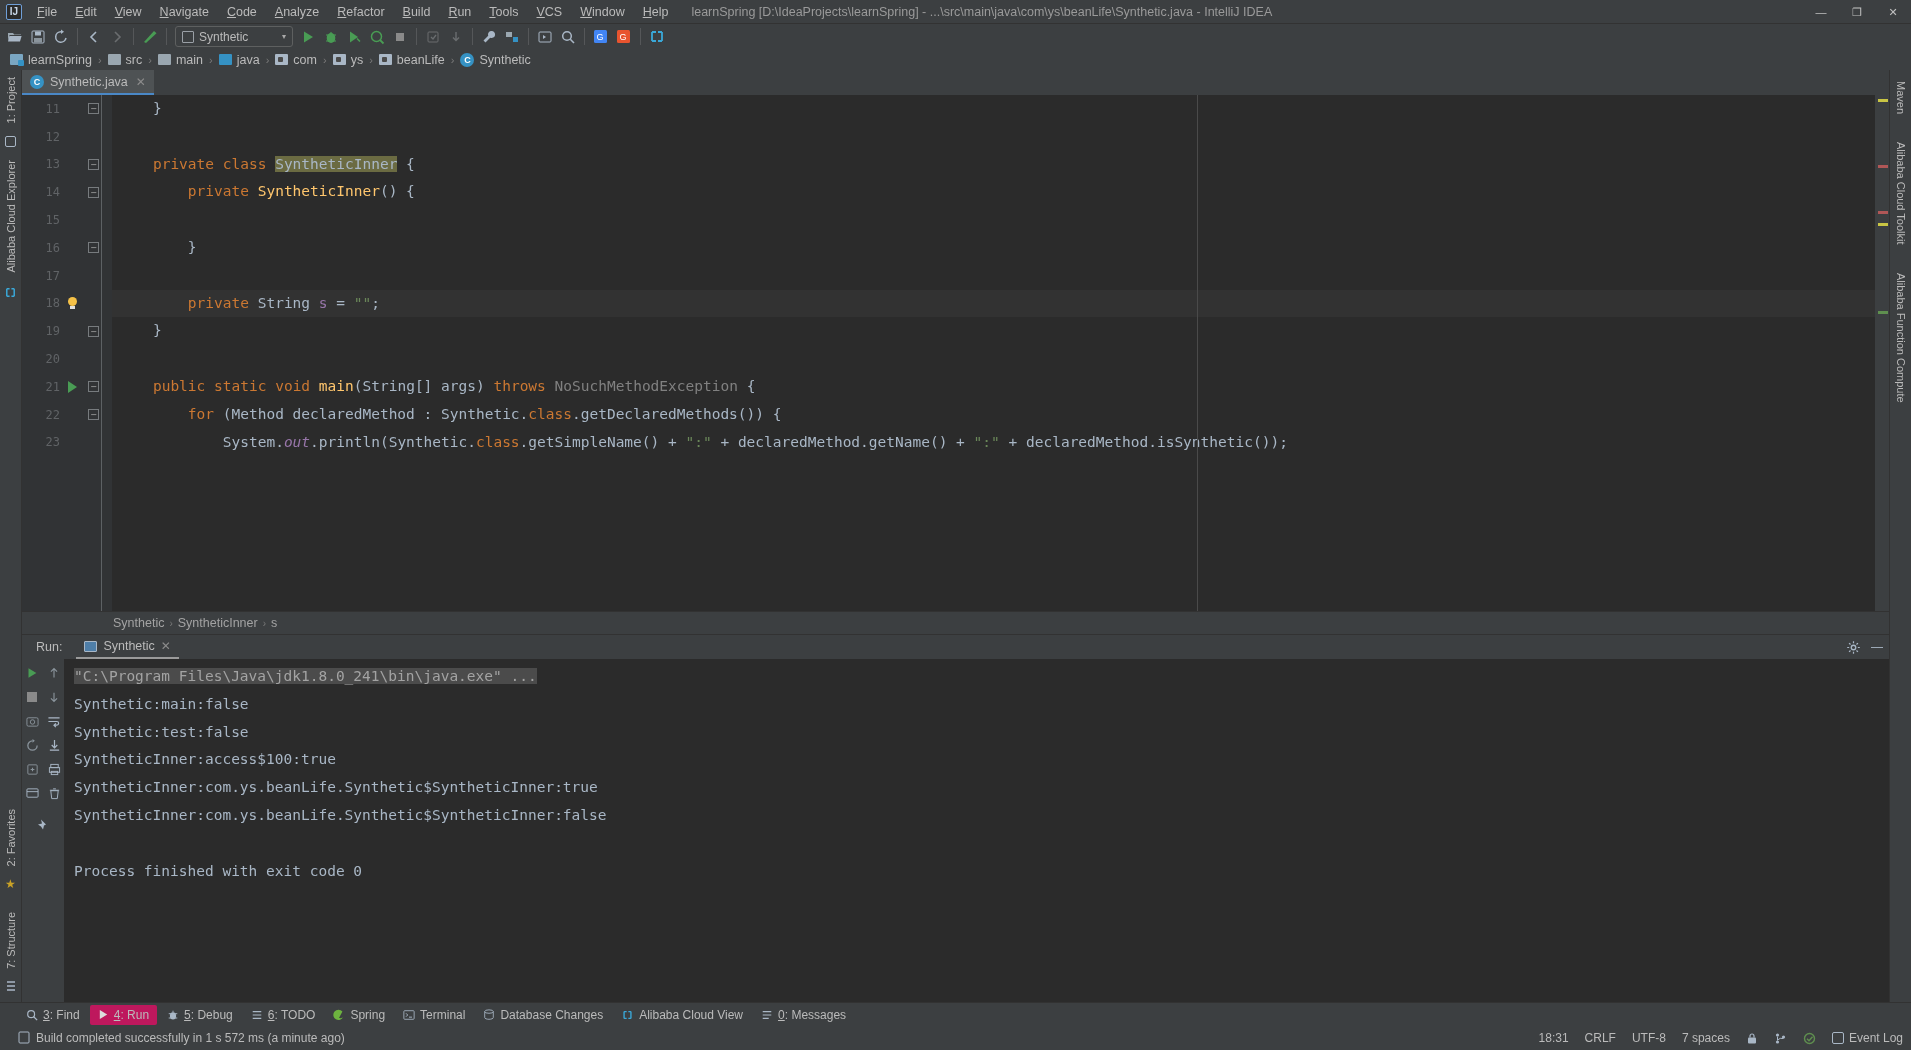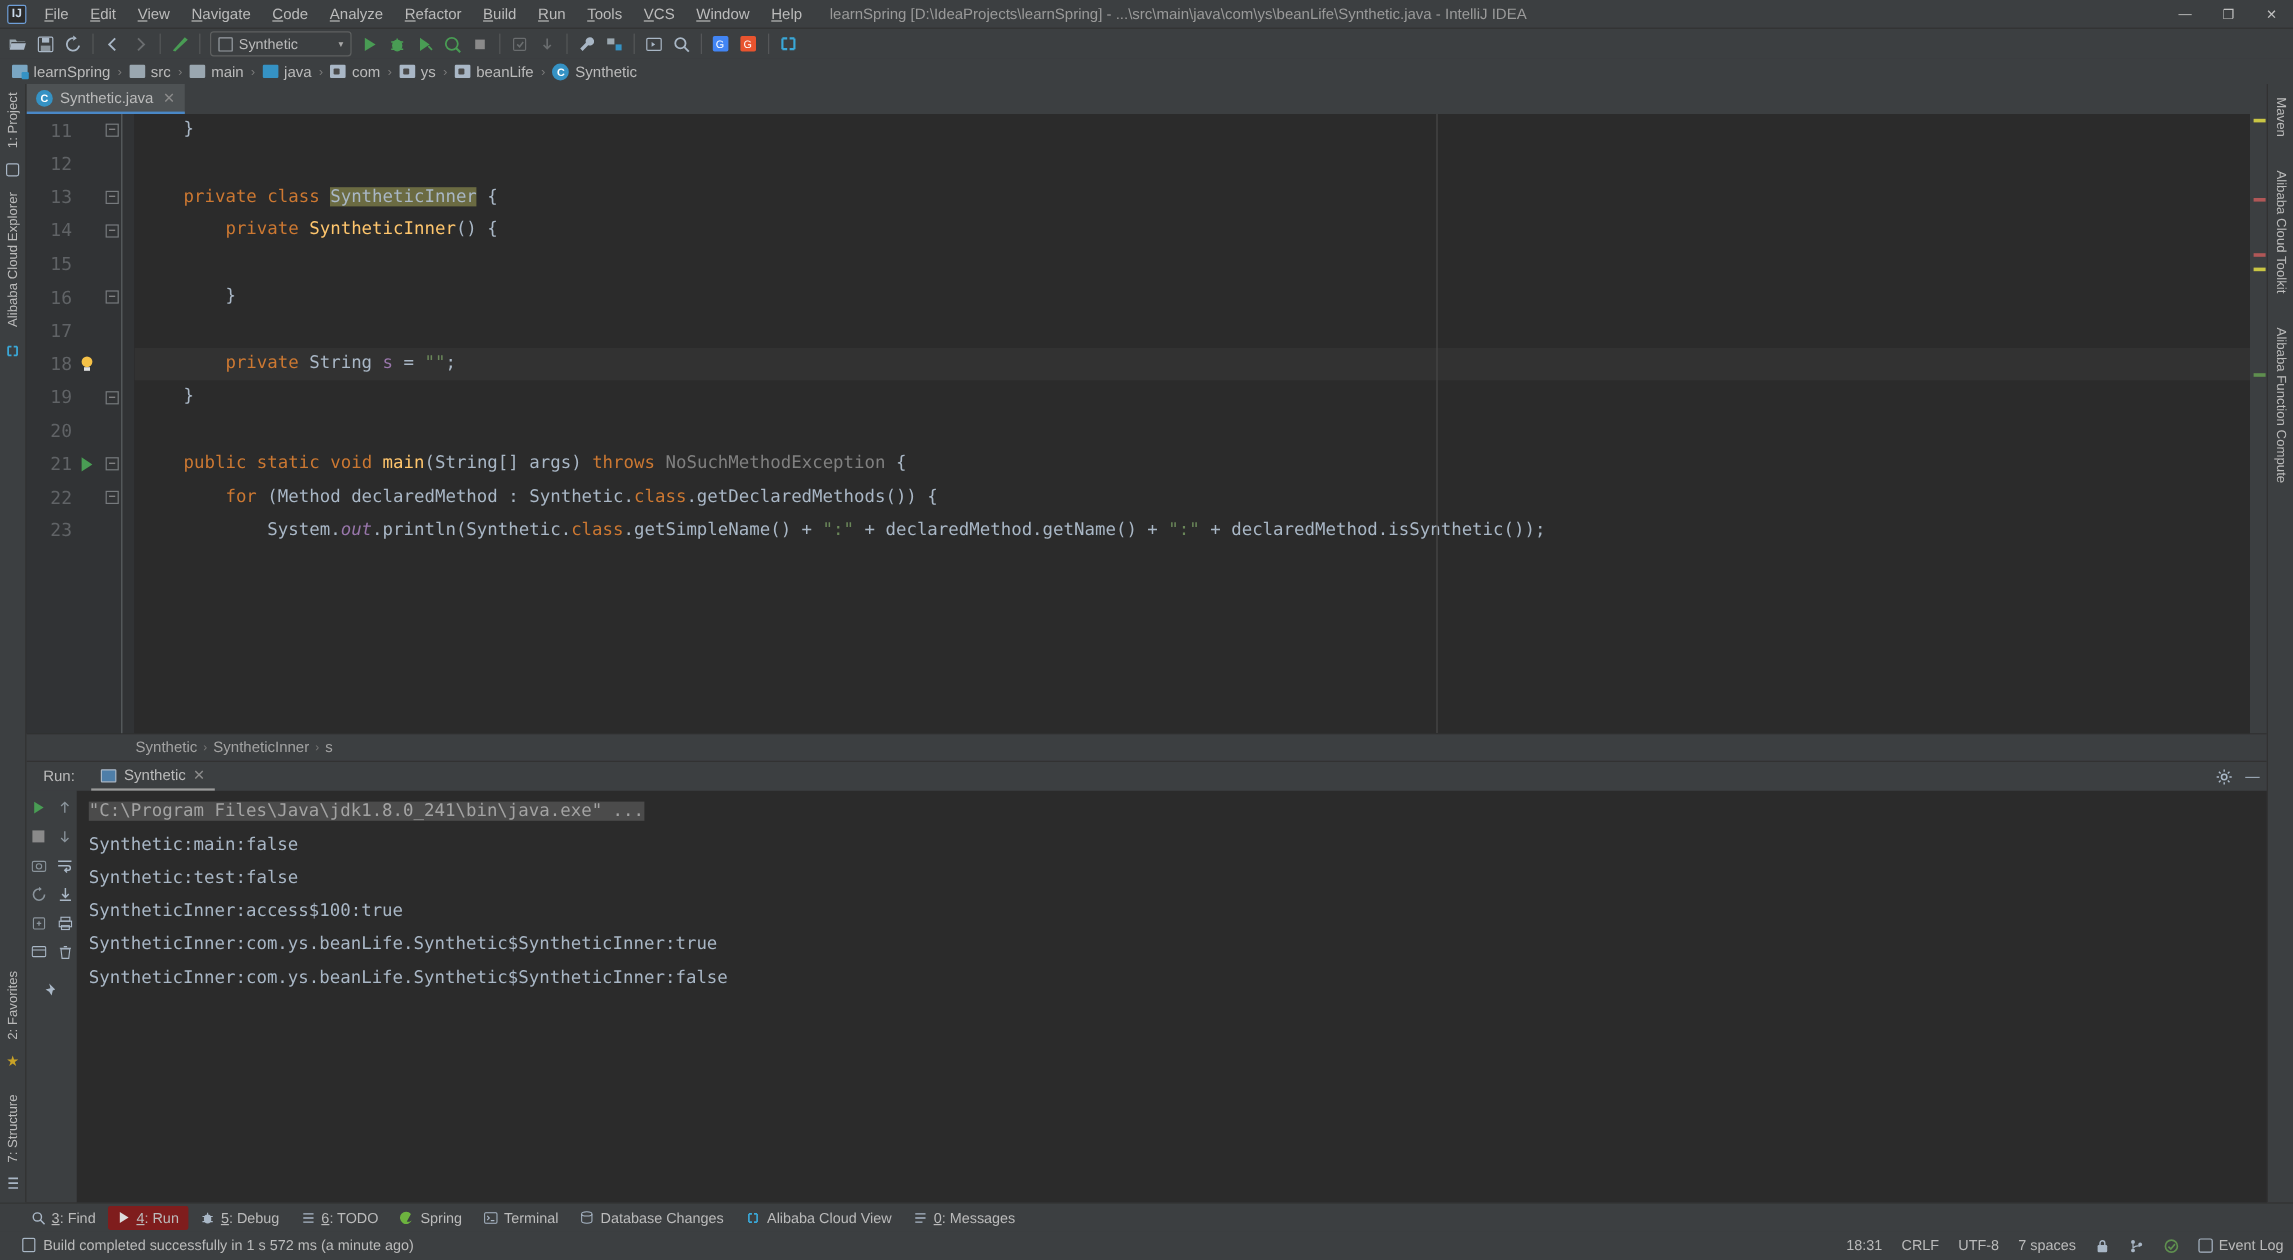--- a/index.html
+++ b/index.html
@@ -108,21 +108,21 @@
   }
   .etab .x { color: #8c8c8c; font-size: 12px; margin-left: 2px; }
 
   
   .editor-wrap { flex: 1 1 auto; display: flex; min-height: 0; position: relative; background: #2b2b2b; }
   .gutter {
     width: 90px; flex: 0 0 90px; background: #313335; position: relative;
     font-family: "DejaVu Sans Mono", monospace; font-size: 13px; color: #606366;
   }
   .gutter-row { height: 27.8px; display: flex; align-items: center; position: relative; }
-  .lnum { width: 42px; text-align: right; padding-right: 4px; color: #606366; font-size: 15px; }
+  .lnum { width: 42px; text-align: right; padding-right: 4px; color: #606366; font-size: 12px; }
   .run-marker { width: 16px; display:flex; align-items:center; justify-content:center; }
   .tri { width: 0; height: 0; border-left: 9px solid #499c54; border-top: 6px solid transparent; border-bottom: 6px solid transparent; }
   .bulb { width: 11px; height: 13px; position: relative; }
   .bulb:before { content:""; position:absolute; left:1px; top:0; width:9px; height:9px; border-radius:50%; background:#f5c147;}
   .bulb:after { content:""; position:absolute; left:3px; top:9px; width:5px; height:3px; background:#e0e0e0; }
   .fold {
     width: 11px; height: 11px; border: 1px solid #777b7e; color:#9a9a9a;
     font-size:10px; line-height:9px; text-align:center; background:#313335;
   }
   .foldline { position:absolute; left:0px; top:0; bottom:0; width:1px; background:#5d6164; }
@@ -181,21 +181,21 @@
     font-size: 14.5px; color: #a9b7c6; padding: 4px 0 0 10px; overflow: hidden; position: relative;
   }
   .cline { height: 27.8px; line-height: 27.8px; white-space: pre; }
 
   
   .bottombar {
     height: 24px; flex: 0 0 24px; background: #3c3f41; display:flex; align-items:center;
     gap: 2px; padding-left: 18px; border-top: 1px solid #323232;
   }
   .btab { display:flex; align-items:center; gap:5px; font-size:12px; color:#bbbbbb; padding: 3px 8px; border-radius:2px;}
-  .btab.active { background:#7f1d1d; }
+  .btab.active { background:#be185d; }
   .btab u { text-decoration: underline; }
 
   
   .statusbar {
     height: 24px; flex: 0 0 24px; background: #3c3f41; display:flex; align-items:center;
     font-size: 12px; color:#bbbbbb; padding: 0 8px; gap: 0px;
   }
   .status-msg { display:flex; align-items:flex-start; gap:6px; margin-left: 10px;}
   .st-right { margin-left:auto; display:flex; align-items:center; gap: 16px; }
   .st-item { font-size:12px; color:#bbbbbb; }
@@ -659,20 +659,21 @@
             </div>
           </div>
           <div class="console" id="console">
               <div class="cline"><span class="cmd" style="background: rgb(75, 75, 75); color: rgb(163, 163, 163);">"C:\Program Files\Java\jdk1.8.0_241\bin\java.exe" ...</span></div>
               <div class="cline">Synthetic:main:false</div>
               <div class="cline">Synthetic:test:false</div>
               <div class="cline">SyntheticInner:access$100:true</div>
               <div class="cline">SyntheticInner:com.ys.beanLife.Synthetic$SyntheticInner:true</div>
               <div class="cline">SyntheticInner:com.ys.beanLife.Synthetic$SyntheticInner:false</div>
               <div class="cline">&nbsp;</div>
+              <div class="cline">Process finished with exit code 0</div>
             </div>
         </div>
       </div>
     </div>
 
     <div class="right-strip">
       <div class="vtab" style="margin-top:4px;">
         <span>Maven</span>
       </div>
       <div class="vtab" style="margin-top:14px;">

